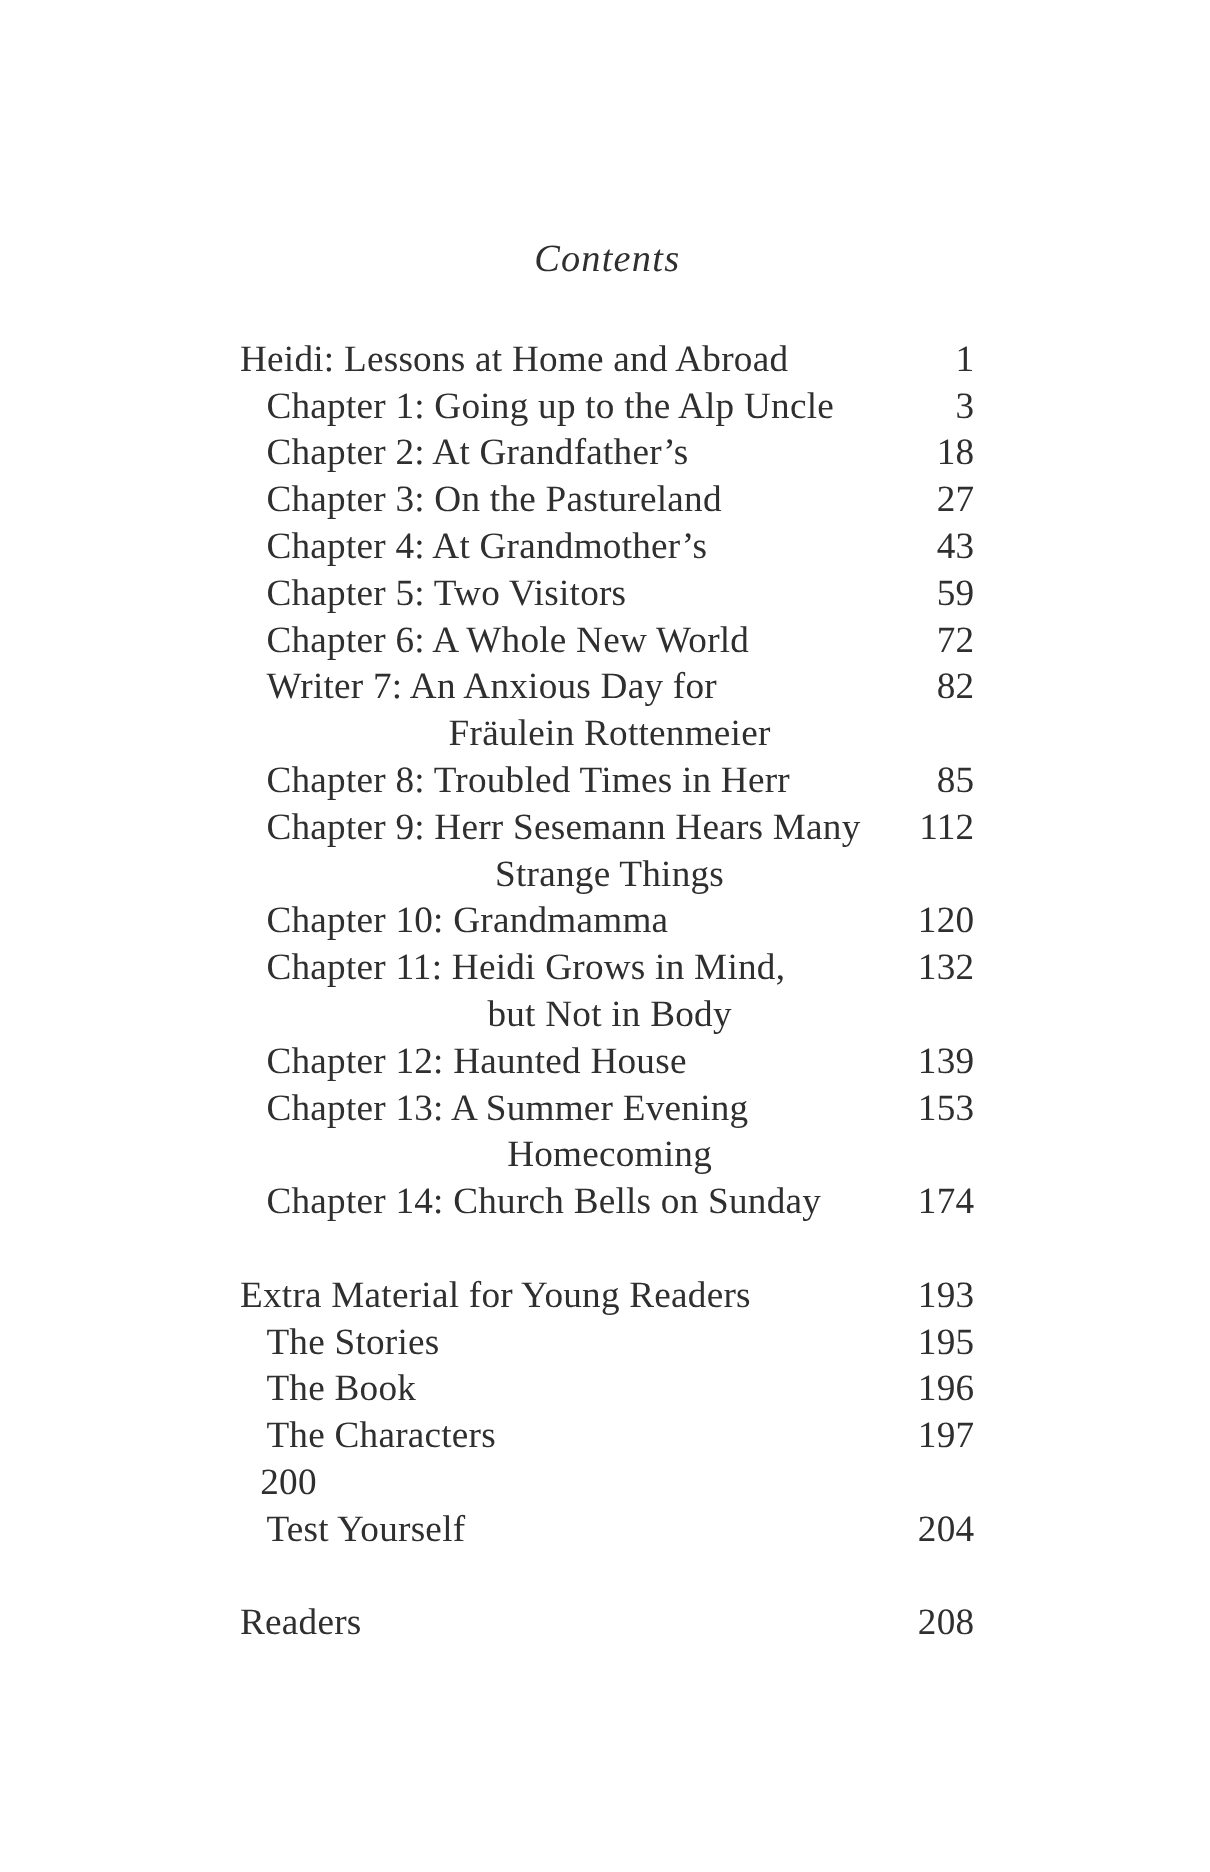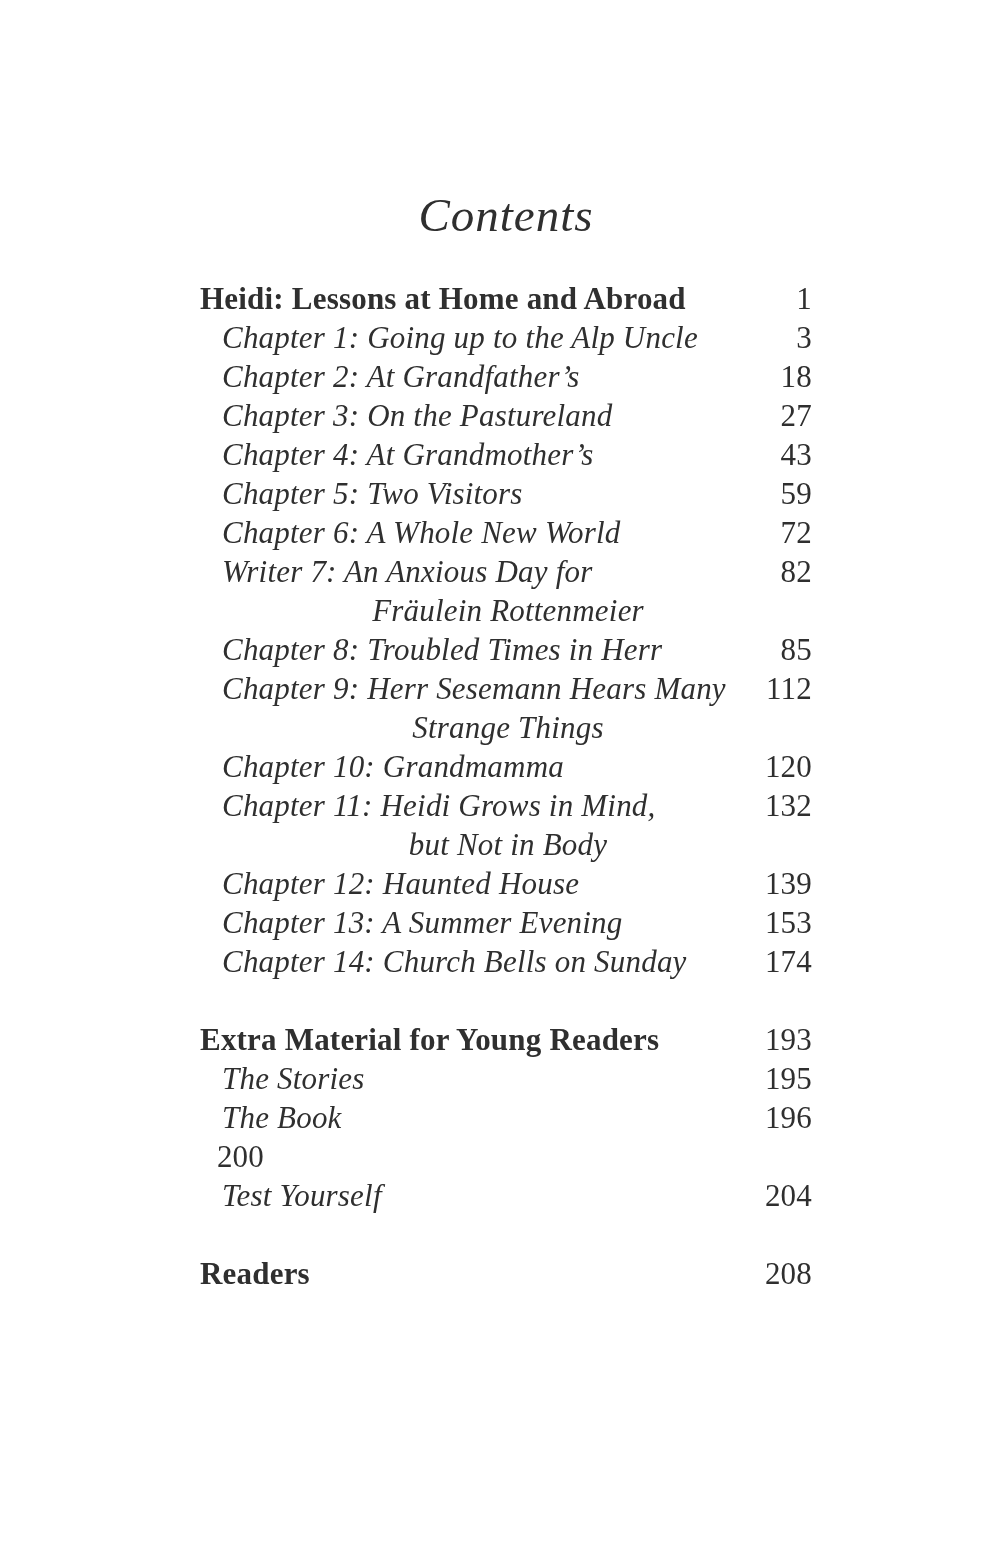--- a/index.html
+++ b/index.html
@@ -21,21 +21,21 @@
     background: #ffffff;
     overflow: hidden;
   }
   .title {
     position: absolute;
     top: 192px;
     left: 200px;
     width: 612px;
     text-align: center;
     font-style: italic;
-    font-size: 47px;
+    font-size: 32px;
     line-height: 46px;
     letter-spacing: 1px;
     font-weight: 400;
   }
   .toc {
     position: absolute;
     top: 279px;
     left: 200px;
     width: 612px;
     font-size: 31px;
@@ -45,23 +45,22 @@
   }
   .entry {
     display: flex;
     align-items: flex-start;
   }
   .entry .lines {
     flex: 1 1 auto;
     min-width: 0;
   }
   .entry.italic .lines {
-    font-style: italic;
-  }
-  .entry.level0 .line1 { padding-left: 0; font-weight: bold; }
+  }
+  .entry.level0 .line1 { padding-left: 0; }
   .entry.level1 .line1 { padding-left: 22px; }
   .line2 { padding-left: 68px; text-align: center; }
   .num {
     flex: 0 0 auto;
     min-width: 64px;
     text-align: right;
     white-space: nowrap;
   }
   .gap { height: 39px; }
 </style>
@@ -148,20 +147,21 @@
   </div>
       <div class="entry level1 italic">
     <div class="lines">
       <div class="line line1">Chapter 12: Haunted House</div>
     </div>
     <div class="num">139</div>
   </div>
       <div class="entry level1 italic">
     <div class="lines">
       <div class="line line1">Chapter 13: A Summer Evening</div>
+    <div class="line line2">Homecoming</div>
         </div>
     <div class="num">153</div>
   </div>
       <div class="entry level1 italic">
     <div class="lines">
       <div class="line line1">Chapter 14: Church Bells on Sunday</div>
     </div>
     <div class="num">174</div>
   </div>
       <div class="gap"></div>
@@ -175,20 +175,26 @@
     <div class="lines">
       <div class="line line1">The Stories</div>
     </div>
     <div class="num">195</div>
   </div>
       <div class="entry level1 italic">
     <div class="lines">
       <div class="line line1">The Book</div>
     </div>
     <div class="num">196</div>
+  </div>
+      <div class="entry level1 italic">
+    <div class="lines">
+      <div class="line line1">The Characters</div>
+    </div>
+    <div class="num">197</div>
   </div>
       <div class="entry level1 italic">
     <div class="num">200</div>
   </div>
       <div class="entry level1 italic">
     <div class="lines">
       <div class="line line1">Test Yourself</div>
     </div>
     <div class="num">204</div>
   </div>

